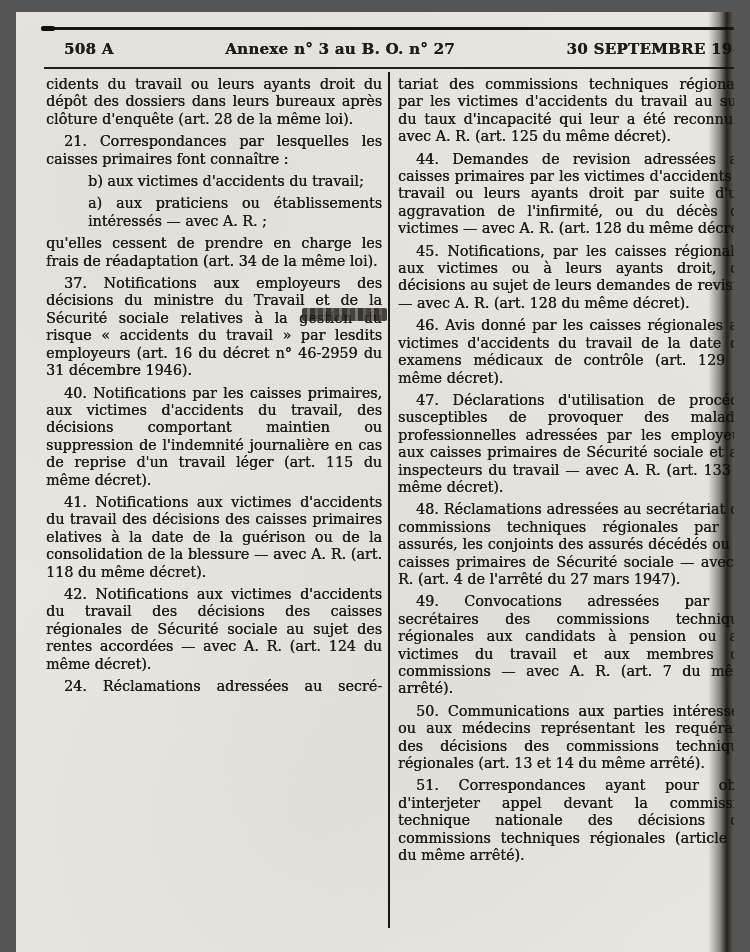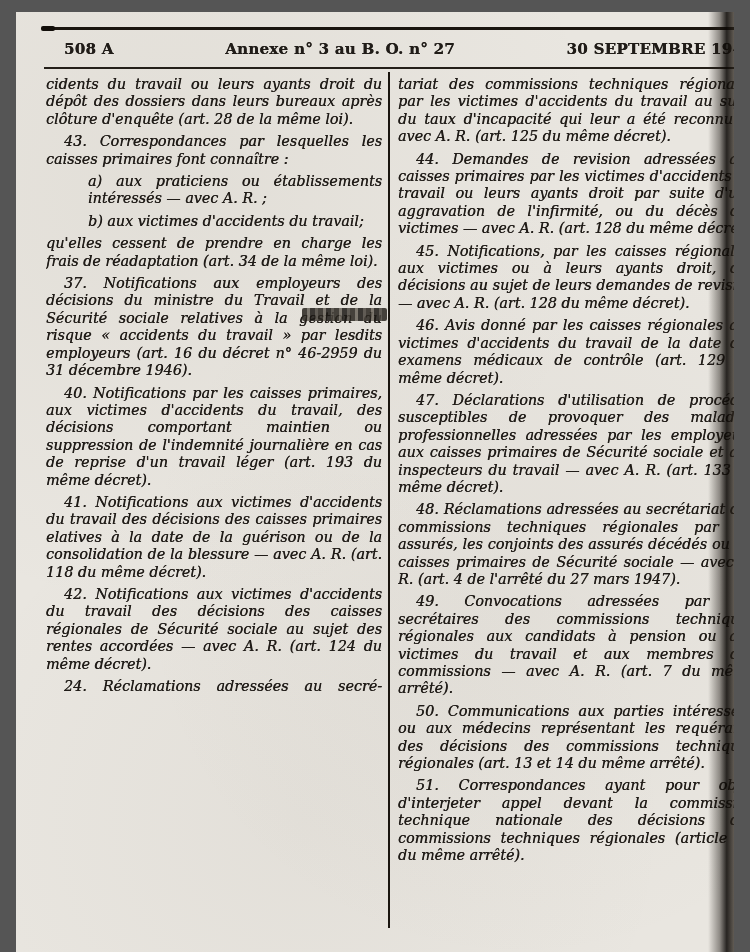--- a/index.html
+++ b/index.html
@@ -47,21 +47,20 @@
     position:absolute; left:30px; top:64px; width:715px; height:860px;
     display:flex;
   }
   .col {
     text-align:justify;
     font-size:14.3px;
     line-height:17.4px;
     text-shadow:0.3px 0 0 currentColor;
     overflow:hidden;
     height:860px;
-    font-style:italic;
   }
   .col.left  { width:336px; }
   .col.right { width:357px; margin-left:16px; }
   .col p { margin:0 0 5px 0; }
   .par  { text-indent:18px; }
   .cont { text-indent:0; }
   .item { margin-left:42px !important; }
   .force-last { text-align-last:justify; }
   
   .smudge {
@@ -96,26 +95,26 @@
   </div>
 
   <div class="rule-under"></div>
 
   <div class="divider"></div>
 
   <div class="columns">
 
     <div class="col left">
       <p class="cont">cidents du travail ou leurs ayants droit du dépôt des dossiers dans leurs bureaux après clôture d'enquête (art. 28 de la même loi).</p>
-      <p class="par">43. Correspondances par lesquelles les caisses primaires font connaître :</p>
+      <p class="par">21. Correspondances par lesquelles les caisses primaires font connaître :</p>
+      <p class="cont item">b) aux victimes d'accidents du travail;</p>
       <p class="cont item">a) aux praticiens ou établissements intéressés — avec A. R. ;</p>
-      <p class="cont item">b) aux victimes d'accidents du travail;</p>
       <p class="cont">qu'elles cessent de prendre en charge les frais de réadaptation (art. 34 de la même loi).</p>
       <p class="par">37. Notifications aux employeurs des décisions du ministre du Travail et de la Sécurité sociale relatives à la gestion du risque « accidents du travail » par lesdits employeurs (art. 16 du décret n° 46-2959 du 31 décembre 1946).</p>
-      <p class="par">40. Notifications par les caisses primaires, aux victimes d'accidents du travail, des décisions comportant maintien ou suppression de l'indemnité journalière en cas de reprise d'un travail léger (art. 193 du même décret).</p>
+      <p class="par">40. Notifications par les caisses primaires, aux victimes d'accidents du travail, des décisions comportant maintien ou suppression de l'indemnité journalière en cas de reprise d'un travail léger (art. 115 du même décret).</p>
       <p class="par">41. Notifications aux victimes d'accidents du travail des décisions des caisses primaires elatives à la date de la guérison ou de la consolidation de la blessure — avec A. R. (art. 118 du même décret).</p>
       <p class="par">42. Notifications aux victimes d'accidents du travail des décisions des caisses régionales de Sécurité sociale au sujet des rentes accordées — avec A. R. (art. 124 du même décret).</p>
       <p class="par force-last">24. Réclamations adressées au secré-</p>
     </div>
 
     <div class="col right">
       <p class="cont">tariat des commissions techniques régionales par les victimes d'accidents du travail au sujet du taux d'incapacité qui leur a été reconnu — avec A. R. (art. 125 du même décret).</p>
       <p class="par">44. Demandes de revision adressées aux caisses primaires par les victimes d'accidents du travail ou leurs ayants droit par suite d'une aggravation de l'infirmité, ou du décès des victimes — avec A. R. (art. 128 du même décret).</p>
       <p class="par">45. Notifications, par les caisses régionales, aux victimes ou à leurs ayants droit, des décisions au sujet de leurs demandes de revision — avec A. R. (art. 128 du même décret).</p>
       <p class="par">46. Avis donné par les caisses régionales aux victimes d'accidents du travail de la date des examens médicaux de contrôle (art. 129 du même décret).</p>

